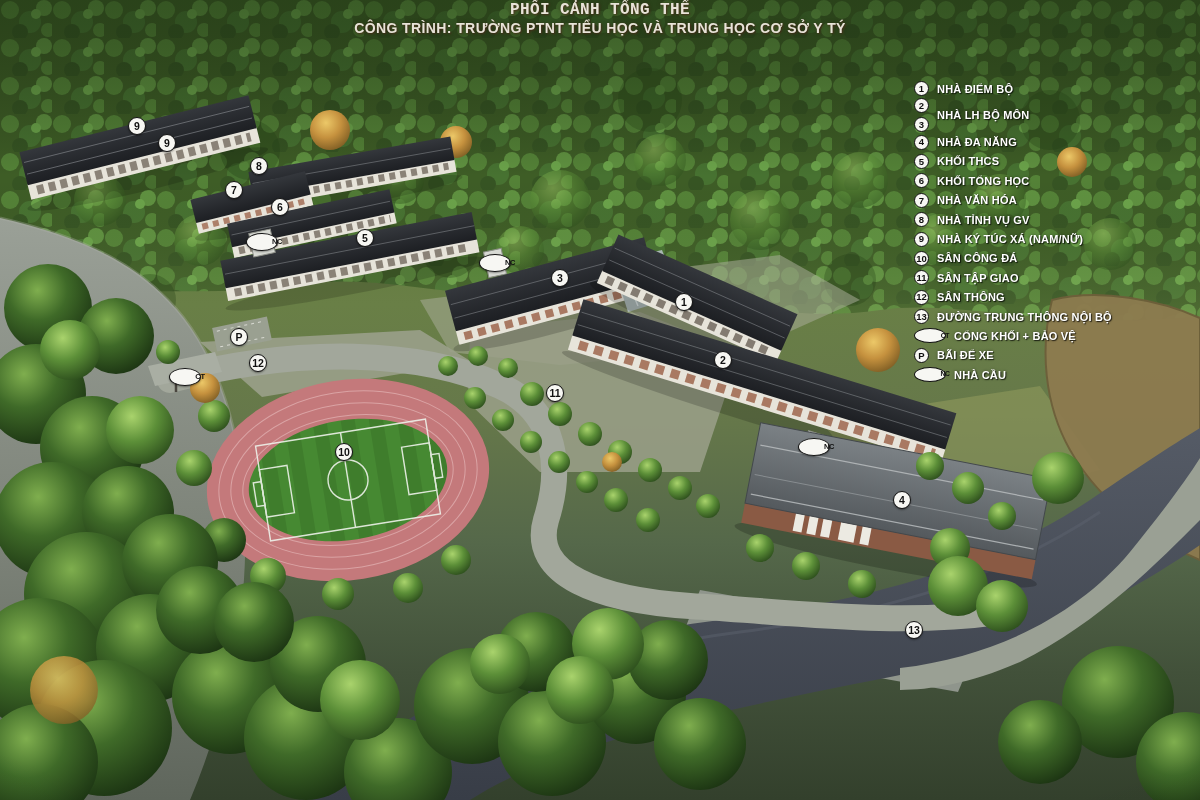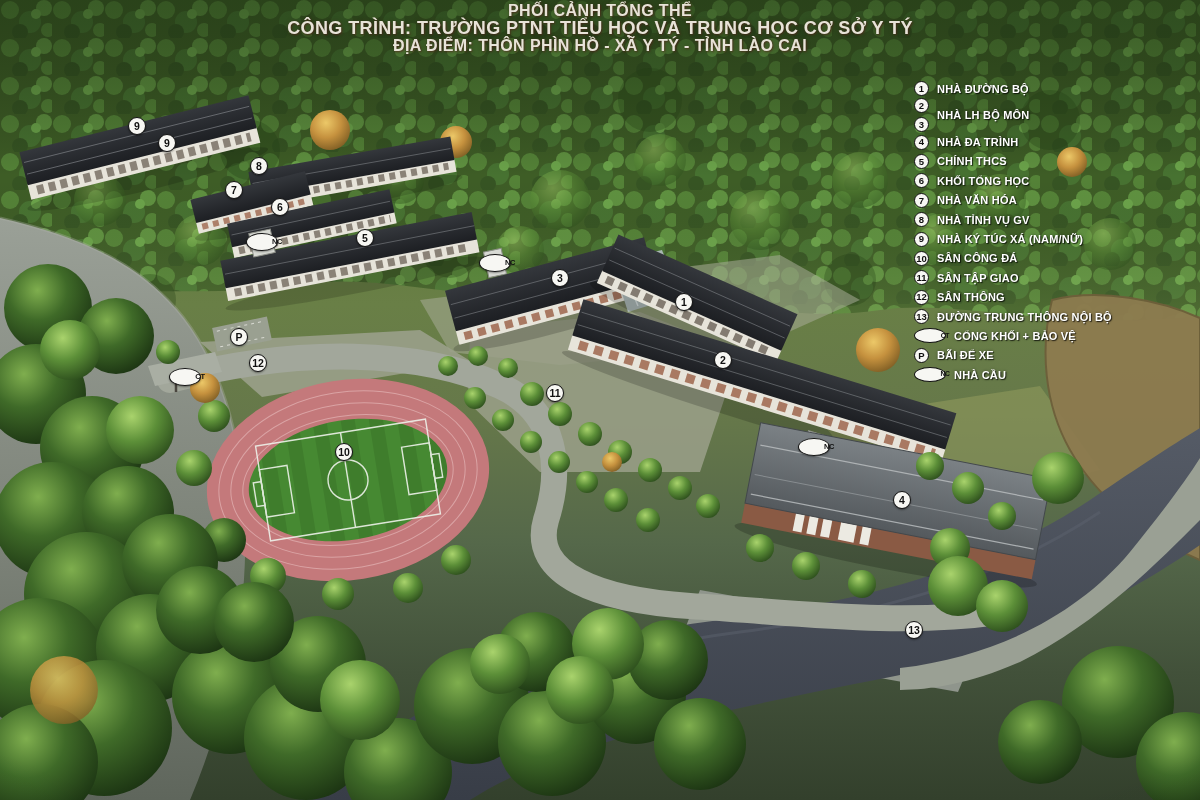--- a/index.html
+++ b/index.html
@@ -5,22 +5,22 @@
   html,body{margin:0;padding:0;background:#222;}
   .scene{position:relative;width:1200px;height:800px;overflow:hidden;
     font-family:"Liberation Sans","DejaVu Sans",sans-serif;
     background:linear-gradient(180deg,#4c6030 0%,#5d7738 20%,#697f46 38%,#66784a 52%,#55684a 68%,#42513a 84%,#33402c 100%);}
   .scene svg{position:absolute;left:0;top:0;}
   .vignette{position:absolute;inset:0;pointer-events:none;
     background:radial-gradient(ellipse 140% 115% at 50% 38%,rgba(0,0,0,0) 60%,rgba(0,0,0,.28) 100%);}
   .title{position:absolute;top:2px;left:0;width:100%;text-align:center;z-index:30;
     color:var(--title-text,#e8e3d8);font-weight:bold;letter-spacing:.4px;
     text-shadow:1px 1px 2px rgba(80,35,25,.65),0 0 4px rgba(60,30,20,.35);}
-  .title .l1{font-size:16px;line-height:17px;}
-  .title .l2{font-size:18px;line-height:18px;}
+  .title .l1{font-size:16px;line-height:17px;font-family:Liberation Mono, monospace;}
+  .title .l2{font-size:14px;line-height:18px;}
   .title .l3{font-size:16px;line-height:17px;}
   .legend{position:absolute;left:914px;top:79px;width:300px;z-index:30;display:flex;flex-direction:column;}
   .legend-row{display:flex;align-items:center;min-height:19.4px;}
   .legend-badges{display:flex;flex-direction:column;gap:4px;margin-right:8px;}
   .badge{display:flex;align-items:center;justify-content:center;box-sizing:border-box;
     width:15px;height:15px;border-radius:50%;
     background:var(--marker-bg,#f7f7f3);border:1.6px solid var(--marker-border,#111);
     color:#101010;font-size:9.5px;font-weight:bold;line-height:1;}
   .badge.sm{font-size:6.8px;letter-spacing:-.3px;padding-left:30px;}
   .legend-label{color:var(--legend-text,#fff);font-size:11px;font-weight:bold;letter-spacing:.2px;
@@ -369,48 +369,47 @@
       <span class="badge map" style="left: 555px; top: 393px;">11</span>
       <span class="badge map" style="left: 344px; top: 452px;">10</span>
       <span class="badge map sm" style="left: 814px; top: 447px;">NC</span>
       <span class="badge map" style="left: 902px; top: 500px;">4</span>
       <span class="badge map" style="left: 914px; top: 630px;">13</span>
     </div>
 
   <div class="title">
     <div class="l1">PHỐI CẢNH TỔNG THỂ</div>
     <div class="l2">CÔNG TRÌNH: TRƯỜNG PTNT TIỂU HỌC VÀ TRUNG HỌC CƠ SỞ Y TÝ</div>
-    <div class="l3">ĐỊA ĐIỂM: THÔN PHÌN HỒ - XÃ Y TÝ - TỈNH LÀO CAI</div>
   </div>
 
   <div class="legend">
       <div class="legend-row">
         <div class="legend-badges">
           <span class="badge">1</span>
         </div>
-        <span class="legend-label">NHÀ ĐƯỜNG BỘ</span>
+        <span class="legend-label">NHÀ ĐIỂM BỘ</span>
       </div>
       <div class="legend-row">
         <div class="legend-badges">
           <span class="badge">2</span>
           <span class="badge">3</span>
         </div>
         <span class="legend-label">NHÀ LH BỘ MÔN</span>
       </div>
       <div class="legend-row">
         <div class="legend-badges">
           <span class="badge">4</span>
         </div>
-        <span class="legend-label">NHÀ ĐA TRÌNH</span>
+        <span class="legend-label">NHÀ ĐA NĂNG</span>
       </div>
       <div class="legend-row">
         <div class="legend-badges">
           <span class="badge">5</span>
         </div>
-        <span class="legend-label">CHÍNH THCS</span>
+        <span class="legend-label">KHỐI THCS</span>
       </div>
       <div class="legend-row">
         <div class="legend-badges">
           <span class="badge">6</span>
         </div>
         <span class="legend-label">KHỐI TỔNG HỌC</span>
       </div>
       <div class="legend-row">
         <div class="legend-badges">
           <span class="badge">7</span>

